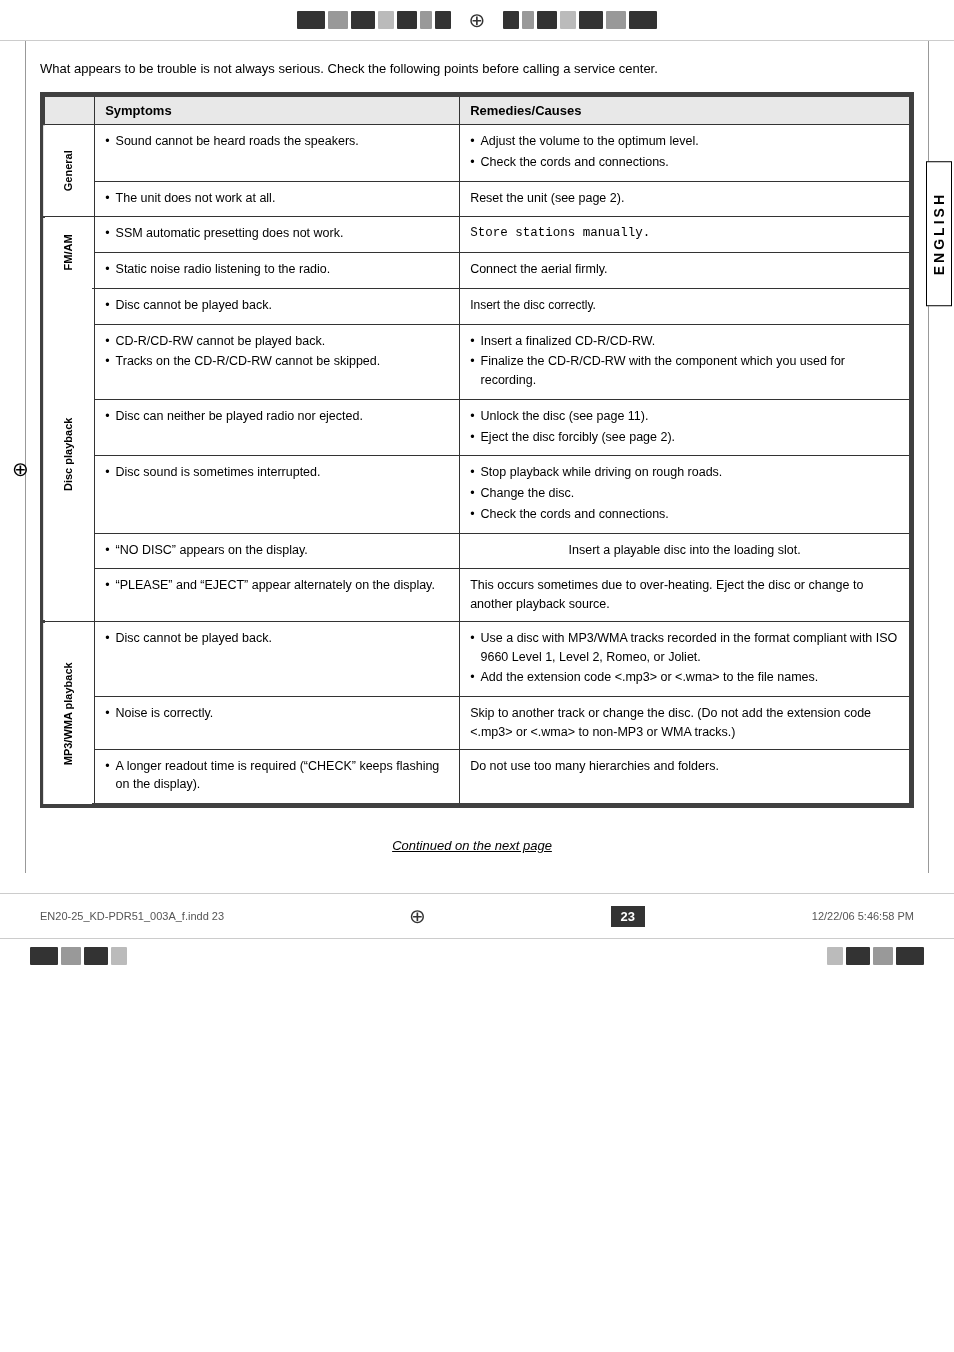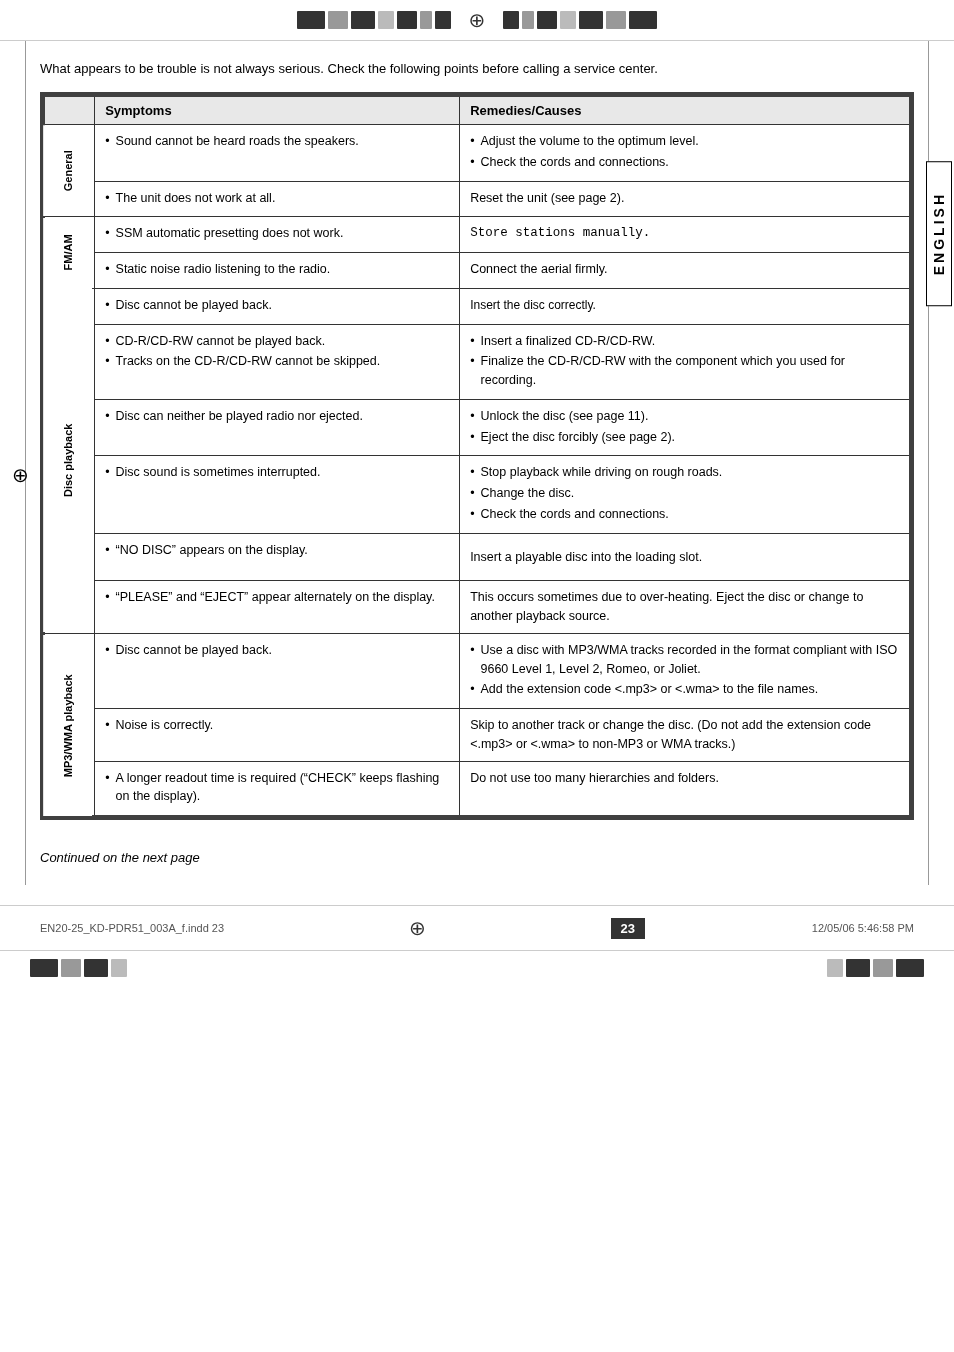--- a/index.html
+++ b/index.html
@@ -336,21 +336,21 @@
             </div>
           </td>
         </tr>
         <tr>
           <td style="border: 1px solid rgb(51, 51, 51); padding: 7px 10px; vertical-align: top; font-size: 12.5px; line-height: 1.5; width: 42%;">
             <div style="display: flex; margin-bottom: 2px;">
               <span style="margin-right:6px;flex-shrink:0;">•</span>
               <span>“NO DISC” appears on the display.</span>
             </div>
           </td>
-          <td style="border: 1px solid rgb(51, 51, 51); padding: 14px 10px; vertical-align: top; font-size: 12.5px; line-height: 1.5;">Insert a playable disc into the loading slot.</td>
+          <td style="border: 1px solid rgb(51, 51, 51); padding: 7px 10px; vertical-align: top; font-size: 12.5px; line-height: 1.5; text-align: center;">Insert a playable disc into the loading slot.</td>
         </tr>
         <tr>
           <td style="border: 1px solid rgb(51, 51, 51); padding: 7px 10px; vertical-align: top; font-size: 12.5px; line-height: 1.5; width: 42%;">
             <div style="display: flex; margin-bottom: 2px;">
               <span style="margin-right:6px;flex-shrink:0;">•</span>
               <span>“PLEASE” and “EJECT” appear alternately on the display.</span>
             </div>
           </td>
           <td style="border: 1px solid rgb(51, 51, 51); padding: 7px 10px; vertical-align: top; font-size: 12.5px; line-height: 1.5;">This occurs sometimes due to over-heating. Eject the disc or change to another playback source.</td>
         </tr>
@@ -387,28 +387,28 @@
             <div style="display: flex; margin-bottom: 2px;">
               <span style="margin-right:6px;flex-shrink:0;">•</span>
               <span>A longer readout time is required (“CHECK” keeps flashing on the display).</span>
             </div>
           </td>
           <td style="border: 1px solid rgb(51, 51, 51); padding: 7px 10px; vertical-align: top; font-size: 12.5px; line-height: 1.5;">Do not use too many hierarchies and folders.</td>
         </tr>
       </tbody>
   </table>
 
-  <div style="text-align:left; margin-top:30px; font-style:italic; padding-right:10px;">Continued on the next page</div>
+  <div style="text-align:center; margin-top:30px; font-style:italic; padding-right:10px;text-decoration:underline;">Continued on the next page</div>
 </div>
 
 <div class="footer">
   <span class="footer-file">EN20-25_KD-PDR51_003A_f.indd  23</span>
   <span class="compass-icon">⊕</span>
   <span class="footer-page">23</span>
-  <span class="footer-datetime">12/05/06  5:46:58 PM</span>
+  <span class="footer-datetime">12/22/06  5:46:58 PM</span>
 </div>
 
 <div class="bottom-bar">
   <div class="bar-segment-group">
     <div class="bar-seg w1"></div>
     <div class="bar-seg w2 gray"></div>
     <div class="bar-seg w3"></div>
     <div class="bar-seg w4 lgray"></div>
   </div>
   <div class="bar-segment-group">

